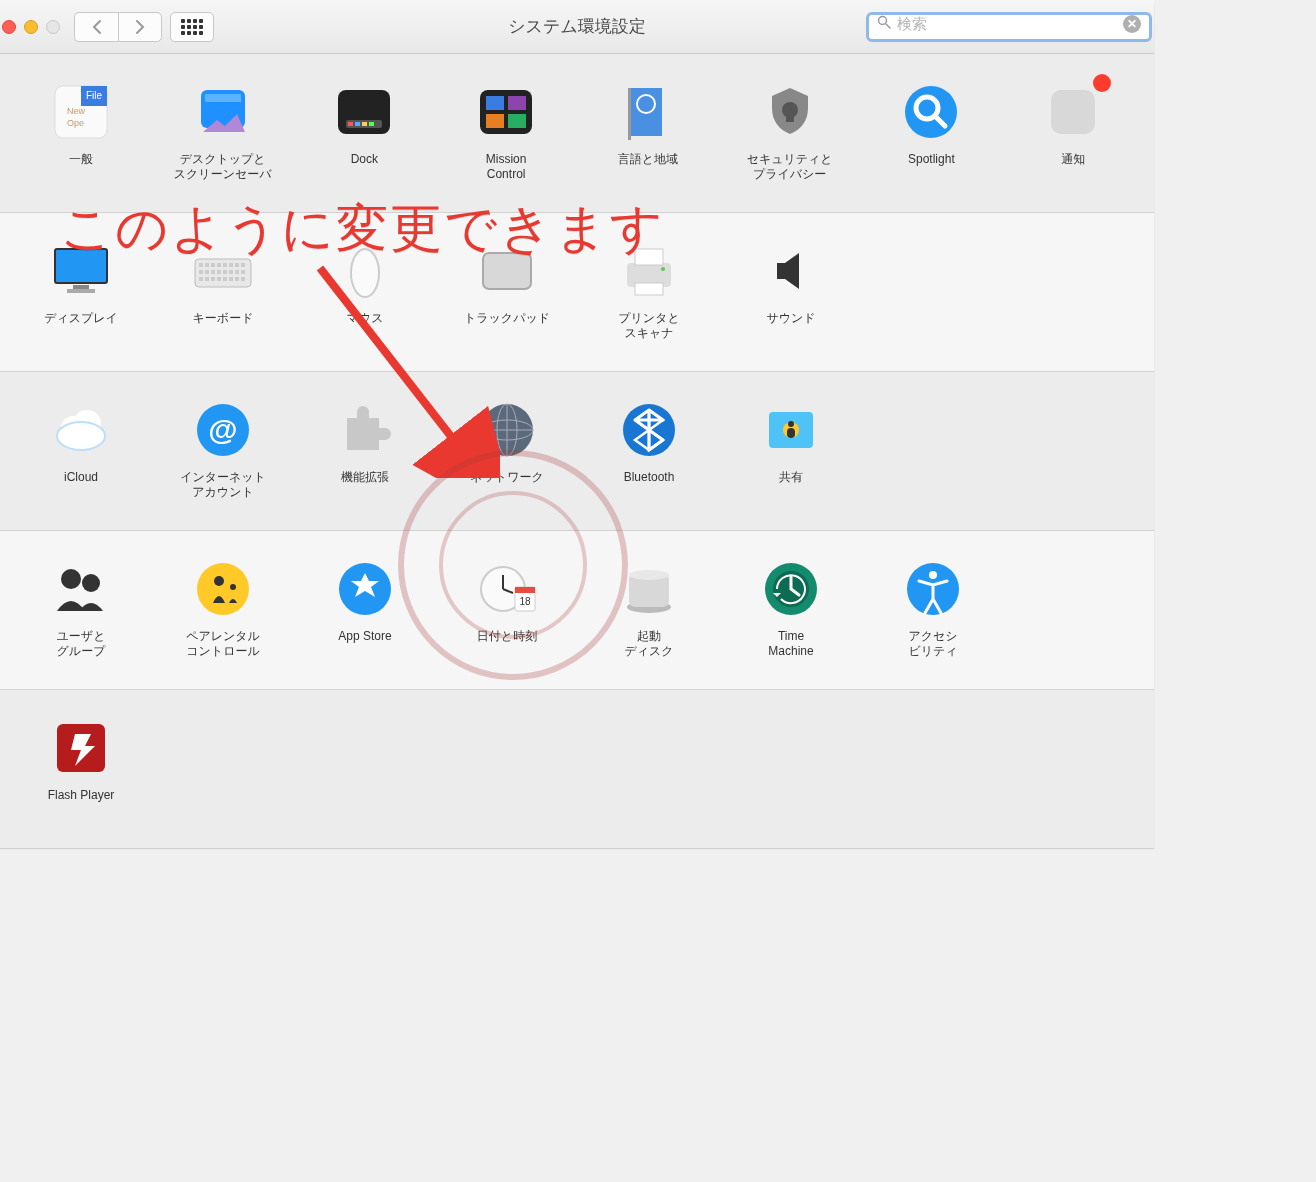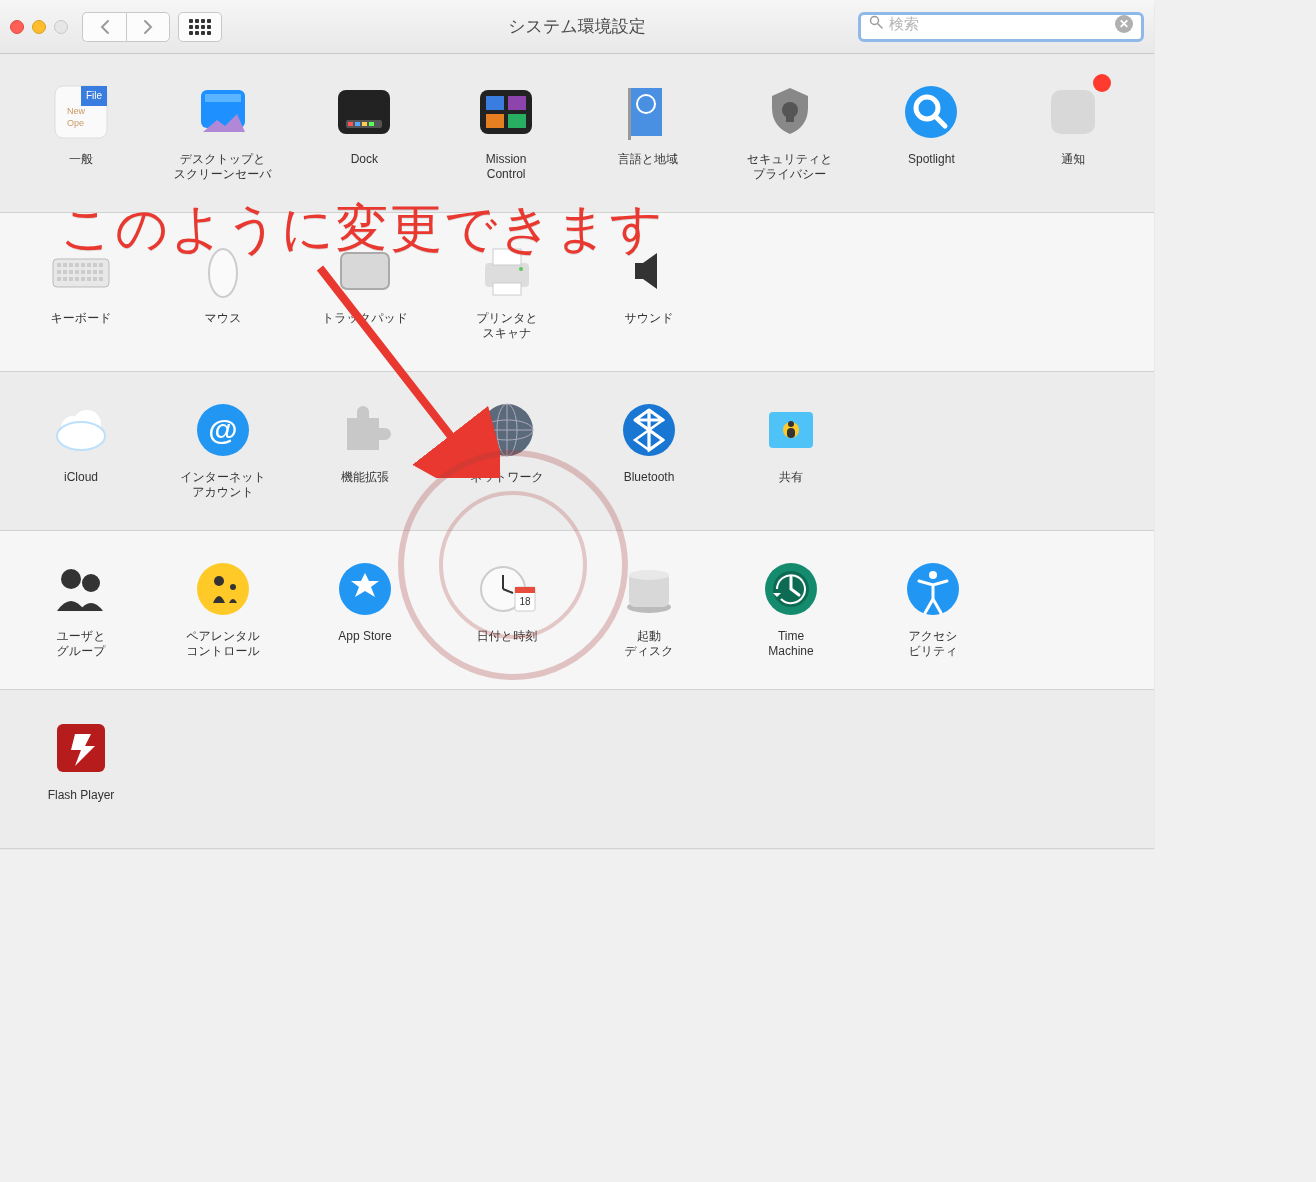--- a/index.html
+++ b/index.html
@@ -17,21 +17,21 @@
   background: #ececec;
   border-radius: 6px 6px 0 0;
   box-shadow: 0 0 1px rgba(0,0,0,.3);
 }
 .titlebar {
   height: 54px;
   background: linear-gradient(#f6f6f6,#e8e8e8);
   border-bottom: 1px solid #c8c8c8;
   display: flex;
   align-items: center;
-  padding: 0 10px;
+  padding: 0 2px;
   position: relative;
 }
 .traffic { display: flex; gap: 8px; margin-right: 14px; }
 .tl { width: 14px; height: 14px; border-radius: 50%; }
 .tl.close-btn { background:#ff5f57; border:1px solid #e1483f; }
 .tl.min-btn { background:#febc2e; border:1px solid #d8a020; }
 .tl.max-btn { background:#e6e6e6; border:1px solid #c8c8c8; }
 .nav-btns { display:flex; margin-right:8px; }
 .nav-btn {
   width:44px; height:30px; background:#fcfcfc;
@@ -230,20 +230,31 @@
                 <rect x="10" y="10" width="44" height="44" rx="10" fill="#d8d8d8"></rect>
               </svg>
               <div class="badge"></div>
             </div>
             <div class="pref-label">通知</div>
           </div>
         </div>
       </div>
       <div class="section alt">
         <div class="row">
+          <div class="pref-item">
+            <div class="icon-box">
+              <svg width="64" height="64" viewBox="0 0 64 64">
+                <rect x="6" y="10" width="52" height="34" rx="2" fill="#2196f3"></rect>
+                <rect x="6" y="10" width="52" height="34" rx="2" fill="none" stroke="#333" stroke-width="2"></rect>
+                <rect x="24" y="46" width="16" height="4" fill="#888"></rect>
+                <rect x="18" y="50" width="28" height="4" fill="#aaa"></rect>
+              </svg>
+            </div>
+            <div class="pref-label">ディスプレイ</div>
+          </div>
           <div class="pref-item">
             <div class="icon-box">
               <svg width="64" height="64" viewBox="0 0 64 64">
                 <rect x="4" y="20" width="56" height="28" rx="4" fill="#e8e8e8" stroke="#bbb"></rect>
                 <g fill="#ccc">
                   <rect x="8" y="24" width="4" height="4"></rect>
                   <rect x="14" y="24" width="4" height="4"></rect>
                   <rect x="20" y="24" width="4" height="4"></rect>
                   <rect x="26" y="24" width="4" height="4"></rect>
                   <rect x="32" y="24" width="4" height="4"></rect>

